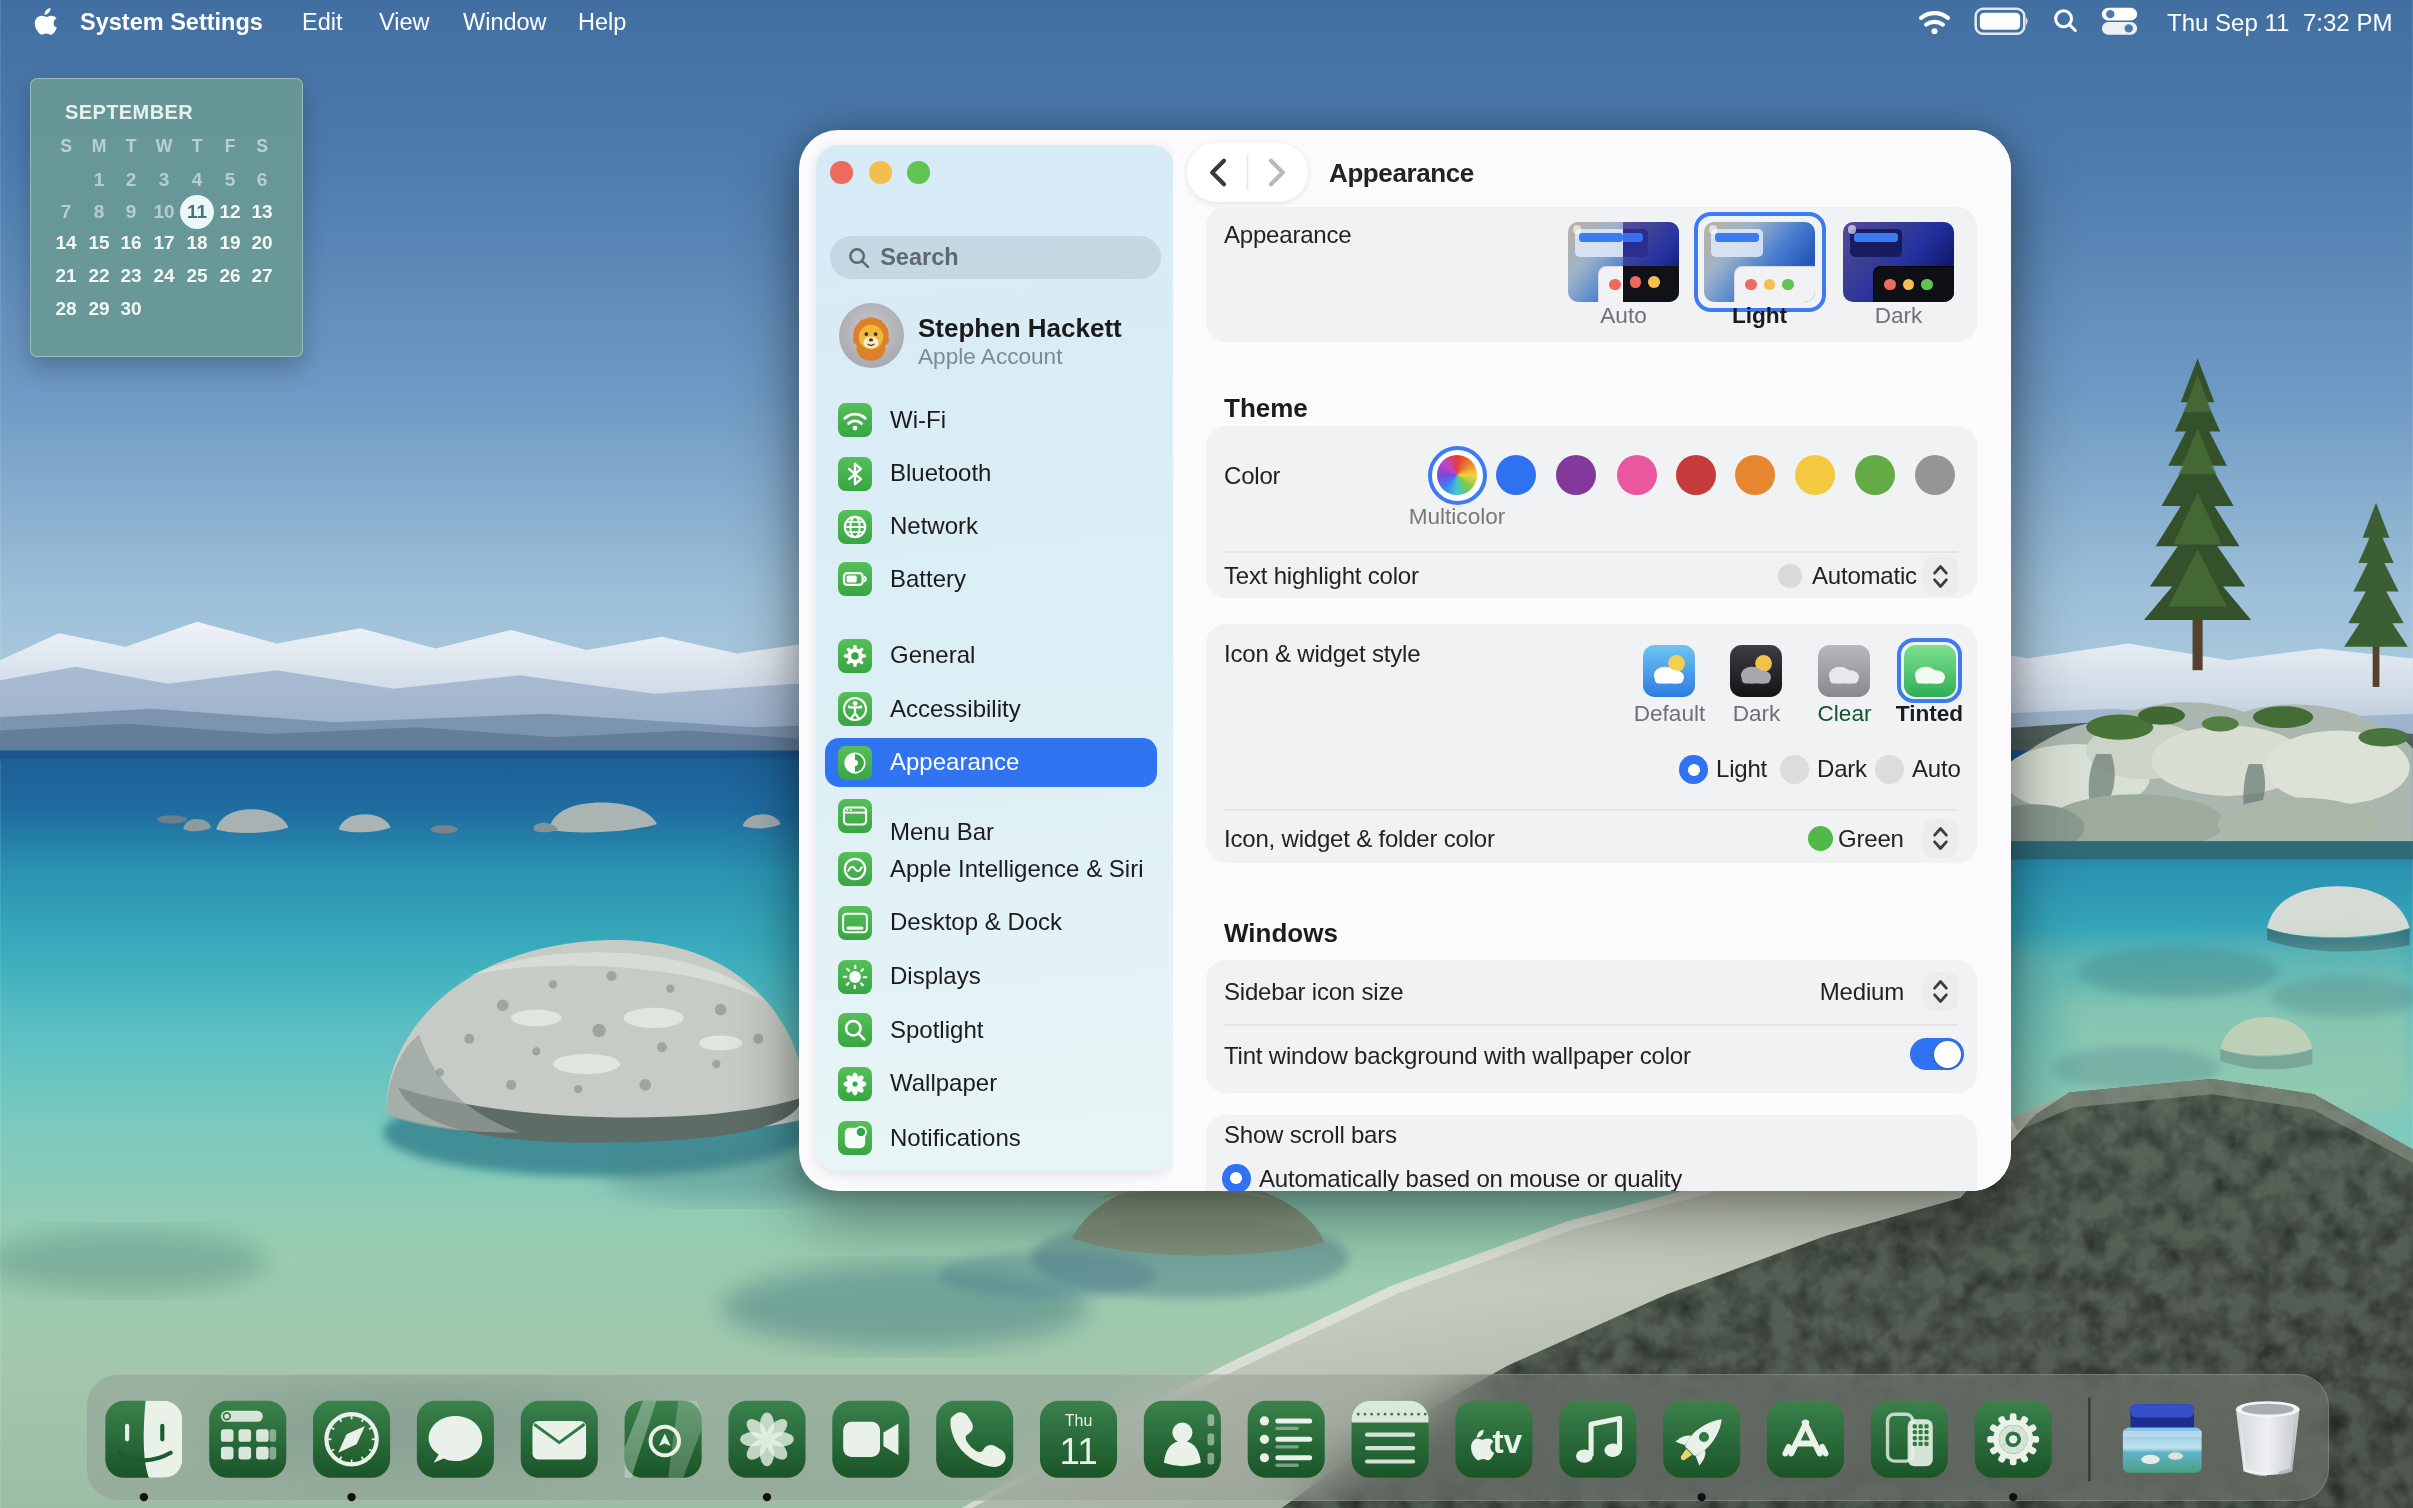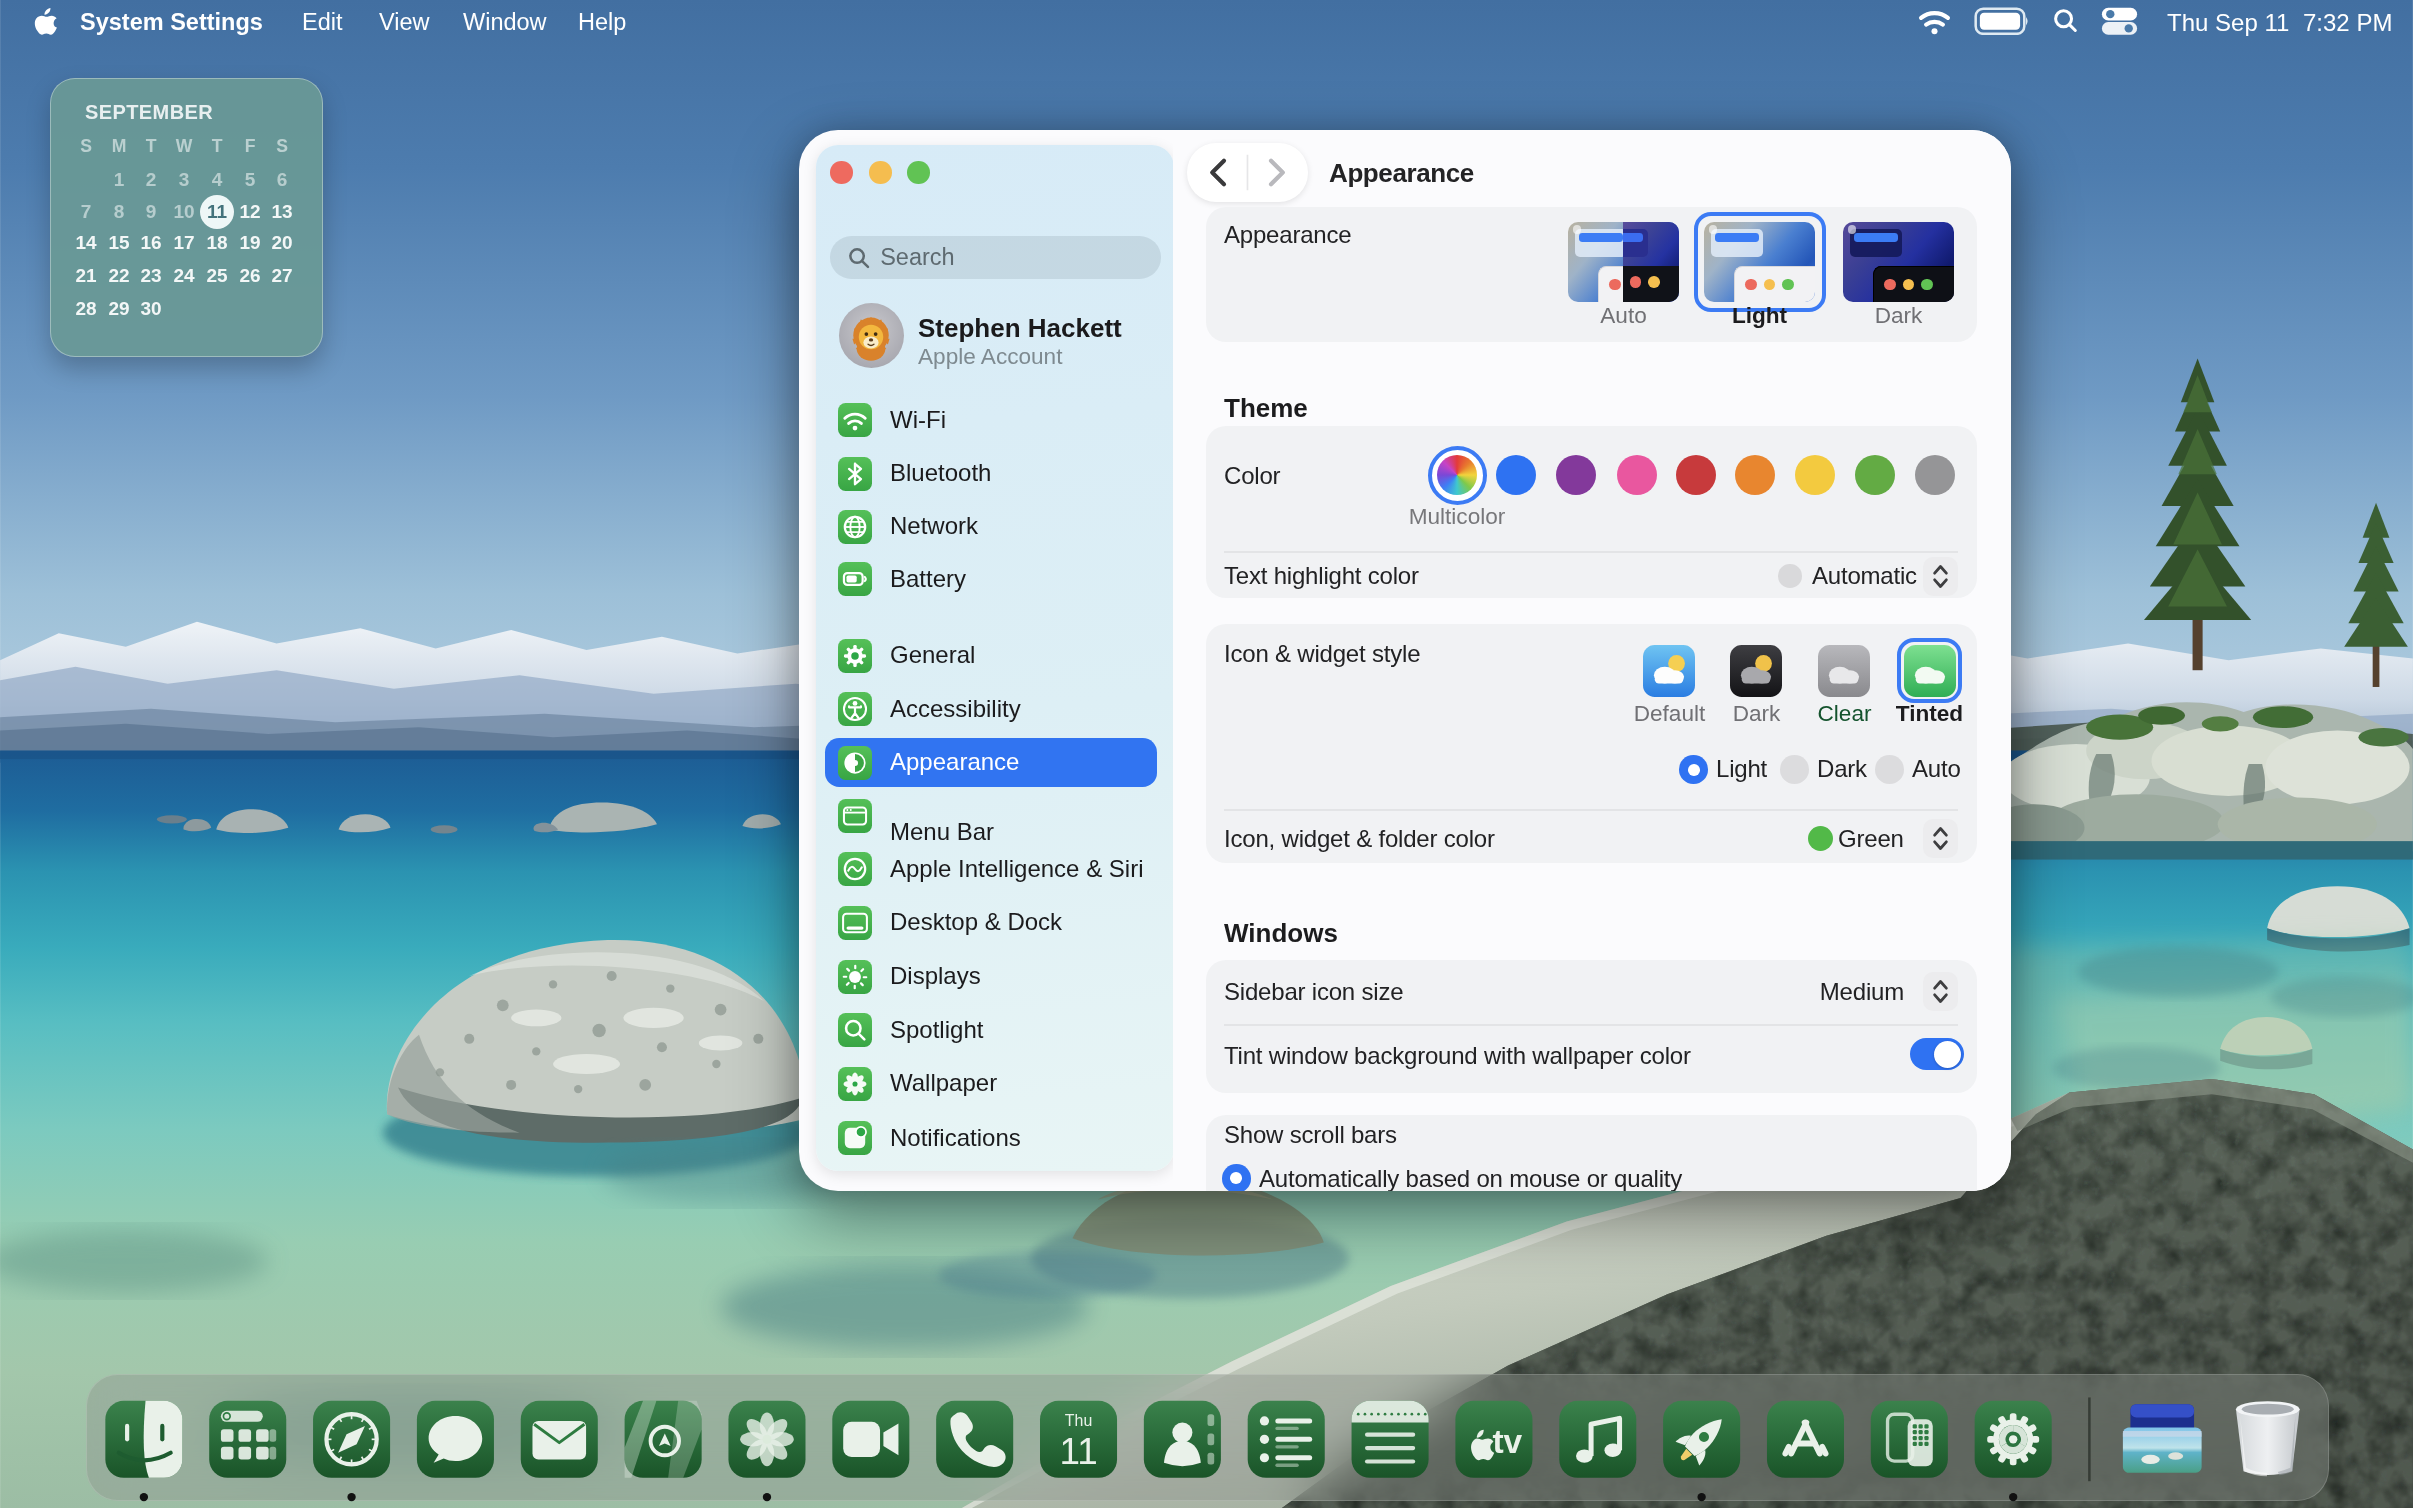--- a/index.html
+++ b/index.html
@@ -235,21 +235,21 @@
     <svg class="abs" style="left:2100px;top:6.7px" width="39" height="28.5" viewBox="0 0 46 34">
       <rect x="2" y="1" width="42" height="15" rx="7.5" fill="#fff"></rect>
       <circle cx="12" cy="8.5" r="5" fill="#4a7aa9"></circle>
       <rect x="2" y="18" width="42" height="15" rx="7.5" fill="#fff" opacity="0.9"></rect>
       <circle cx="34" cy="25.5" r="5" fill="#4a7aa9"></circle>
     </svg>
     <div class="abs" style="left:2167px;top:9.2px;font-size:24px;">Thu Sep 11</div>
     <div class="abs" style="left:2303px;top:9.2px;font-size:24px;">7:32 PM</div>
   </div>
 
-  <div class="abs" id="calwidget" style="left:30px;top:78px;width:273px;height:279px;border-radius:25px;background:rgba(105,153,150,0.93);border:1.3px solid rgba(255,255,255,0.35);box-shadow:0 11.7px 25px rgba(0,0,0,0.22);color:#fff;margin-left:20px;">
+  <div class="abs" id="calwidget" style="left:30px;top:78px;width:273px;height:279px;border-radius:7px;background:rgba(105,153,150,0.93);border:1.3px solid rgba(255,255,255,0.35);box-shadow:0 11.7px 25px rgba(0,0,0,0.22);color:#fff;">
     <div class="abs" style="left:34px;top:22px;font-size:20px;font-weight:bold;color:rgba(255,255,255,0.85);letter-spacing:0.4px;">SEPTEMBER</div>
     <div class="abs" style="left:20px;top:57px;width:30px;text-align:center;font-size:17.6px;font-weight:bold;color:rgba(255,255,255,0.55);">S</div>
     <div class="abs" style="left:53px;top:57px;width:30px;text-align:center;font-size:17.6px;font-weight:bold;color:rgba(255,255,255,0.55);">M</div>
     <div class="abs" style="left:85px;top:57px;width:30px;text-align:center;font-size:17.6px;font-weight:bold;color:rgba(255,255,255,0.55);">T</div>
     <div class="abs" style="left:118px;top:57px;width:30px;text-align:center;font-size:17.6px;font-weight:bold;color:rgba(255,255,255,0.55);">W</div>
     <div class="abs" style="left:151px;top:57px;width:30px;text-align:center;font-size:17.6px;font-weight:bold;color:rgba(255,255,255,0.55);">T</div>
     <div class="abs" style="left:184px;top:57px;width:30px;text-align:center;font-size:17.6px;font-weight:bold;color:rgba(255,255,255,0.55);">F</div>
     <div class="abs" style="left:216px;top:57px;width:30px;text-align:center;font-size:17.6px;font-weight:bold;color:rgba(255,255,255,0.55);">S</div>
     <div class="abs" style="left:53px;top:90px;width:30px;text-align:center;font-size:19px;font-weight:bold;color:rgba(255,255,255,0.52);">1</div>
     <div class="abs" style="left:85px;top:90px;width:30px;text-align:center;font-size:19px;font-weight:bold;color:rgba(255,255,255,0.52);">2</div>
@@ -524,21 +524,21 @@
     <div class="abs" id="sidebar" style="left:17px;top:15px;width:358px;height:1026px;border-radius:22px;background:linear-gradient(175deg,#d7ebf7 0%,#ddeff5 55%,#e8f5f5 100%);box-shadow:0 3.4px 13.4px rgba(0,0,0,0.10);">
       <div class="abs" style="left:14.2px;top:16px;width:22.6px;height:22.6px;border-radius:50%;background:#ee6a5f;"></div>
       <div class="abs" style="left:53px;top:16px;width:22.6px;height:22.6px;border-radius:50%;background:#f5bd4f;"></div>
       <div class="abs" style="left:91px;top:16px;width:22.6px;height:22.6px;border-radius:50%;background:#61c354;"></div>
 
       <div class="abs" style="left:14.2px;top:91px;width:331px;height:43px;border-radius:22px;background:rgba(140,160,170,0.26);">
         <svg class="abs" style="left:17px;top:10px" width="23.5" height="23.5" viewBox="0 0 28 28">
             <circle cx="12" cy="12" r="8" fill="none" stroke="#5e6a70" stroke-width="3"></circle>
             <line x1="18" y1="18" x2="25" y2="25" stroke="#5e6a70" stroke-width="3" stroke-linecap="round"></line>
           </svg>
-        <div class="abs" style="left:50px;top:8.4px;font-size:23.5px;color:#5e6a70;">Search</div>
+        <div class="abs" style="left:50px;top:8.4px;font-size:23.5px;color:#5e6a70;font-weight:bold;">Search</div>
       </div>
 
       <div class="abs" style="left:22.6px;top:158px;width:65px;height:65px;border-radius:50%;background:radial-gradient(circle at 50% 42%,#c9c9ce 0%,#ababb2 70%,#9b9ba3 100%);overflow:hidden;">
         <svg class="abs" style="left:5.9px;top:6.7px" width="54" height="54" viewBox="0 0 64 64">
           <g fill="#d9822b">
             <circle cx="32" cy="30" r="21"></circle>
             <ellipse cx="32" cy="46" rx="17" ry="14"></ellipse>
             <path d="M32,8 l4,7 -8,0 Z"></path>
               <path d="M20,11 l6,6 -9,2 Z"></path>
               <path d="M44,11 l3,8 -9,-2 Z"></path>

